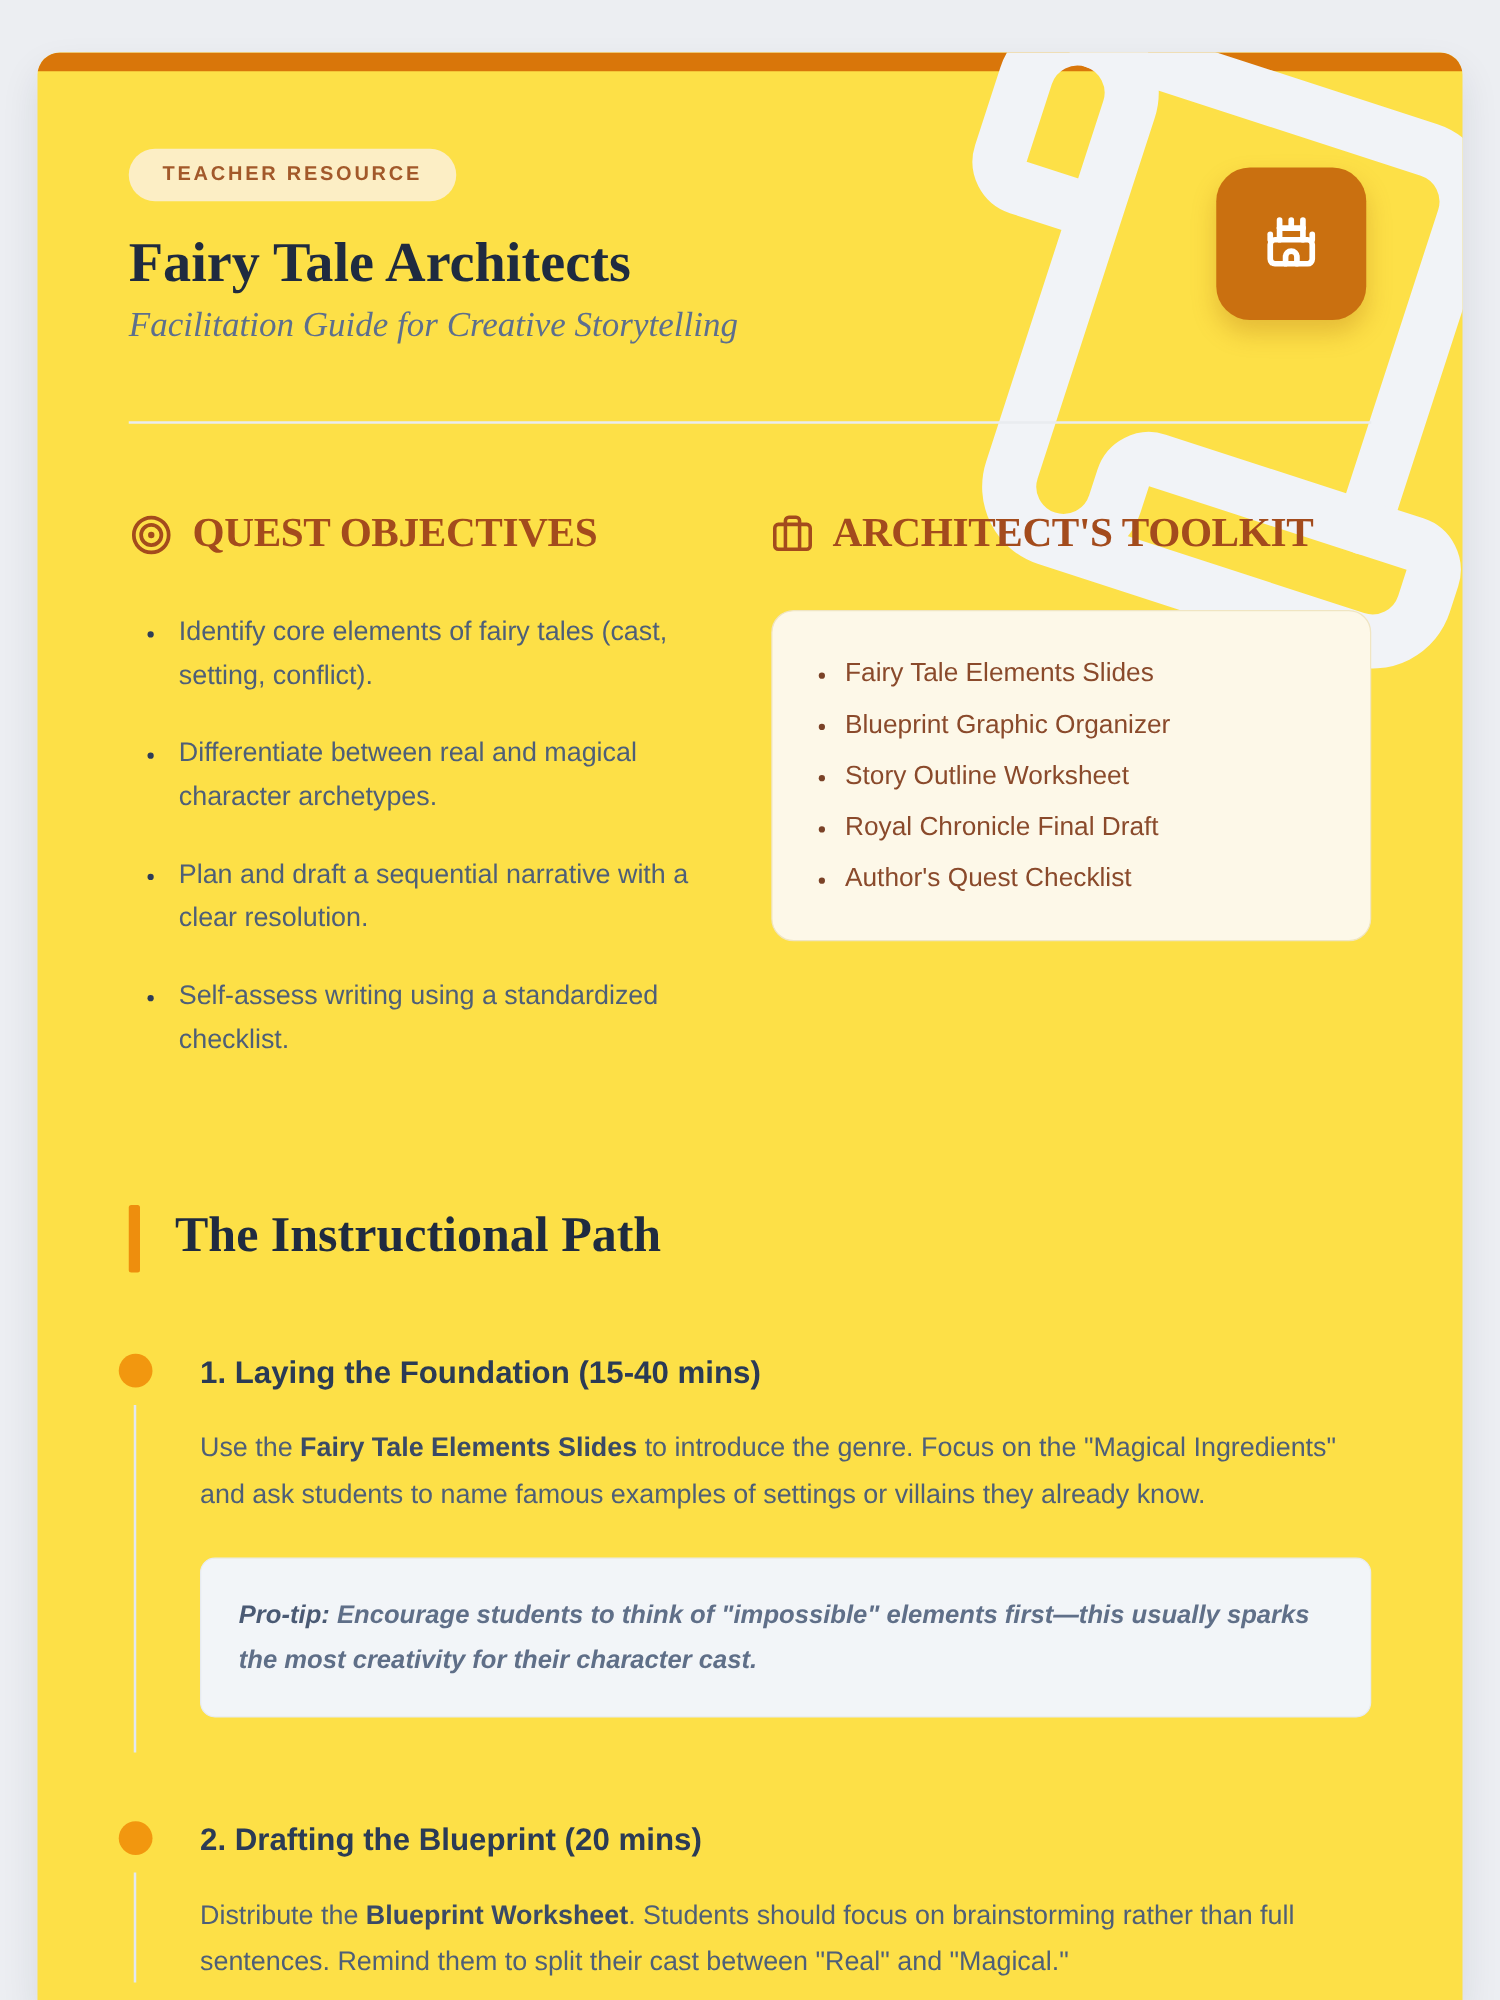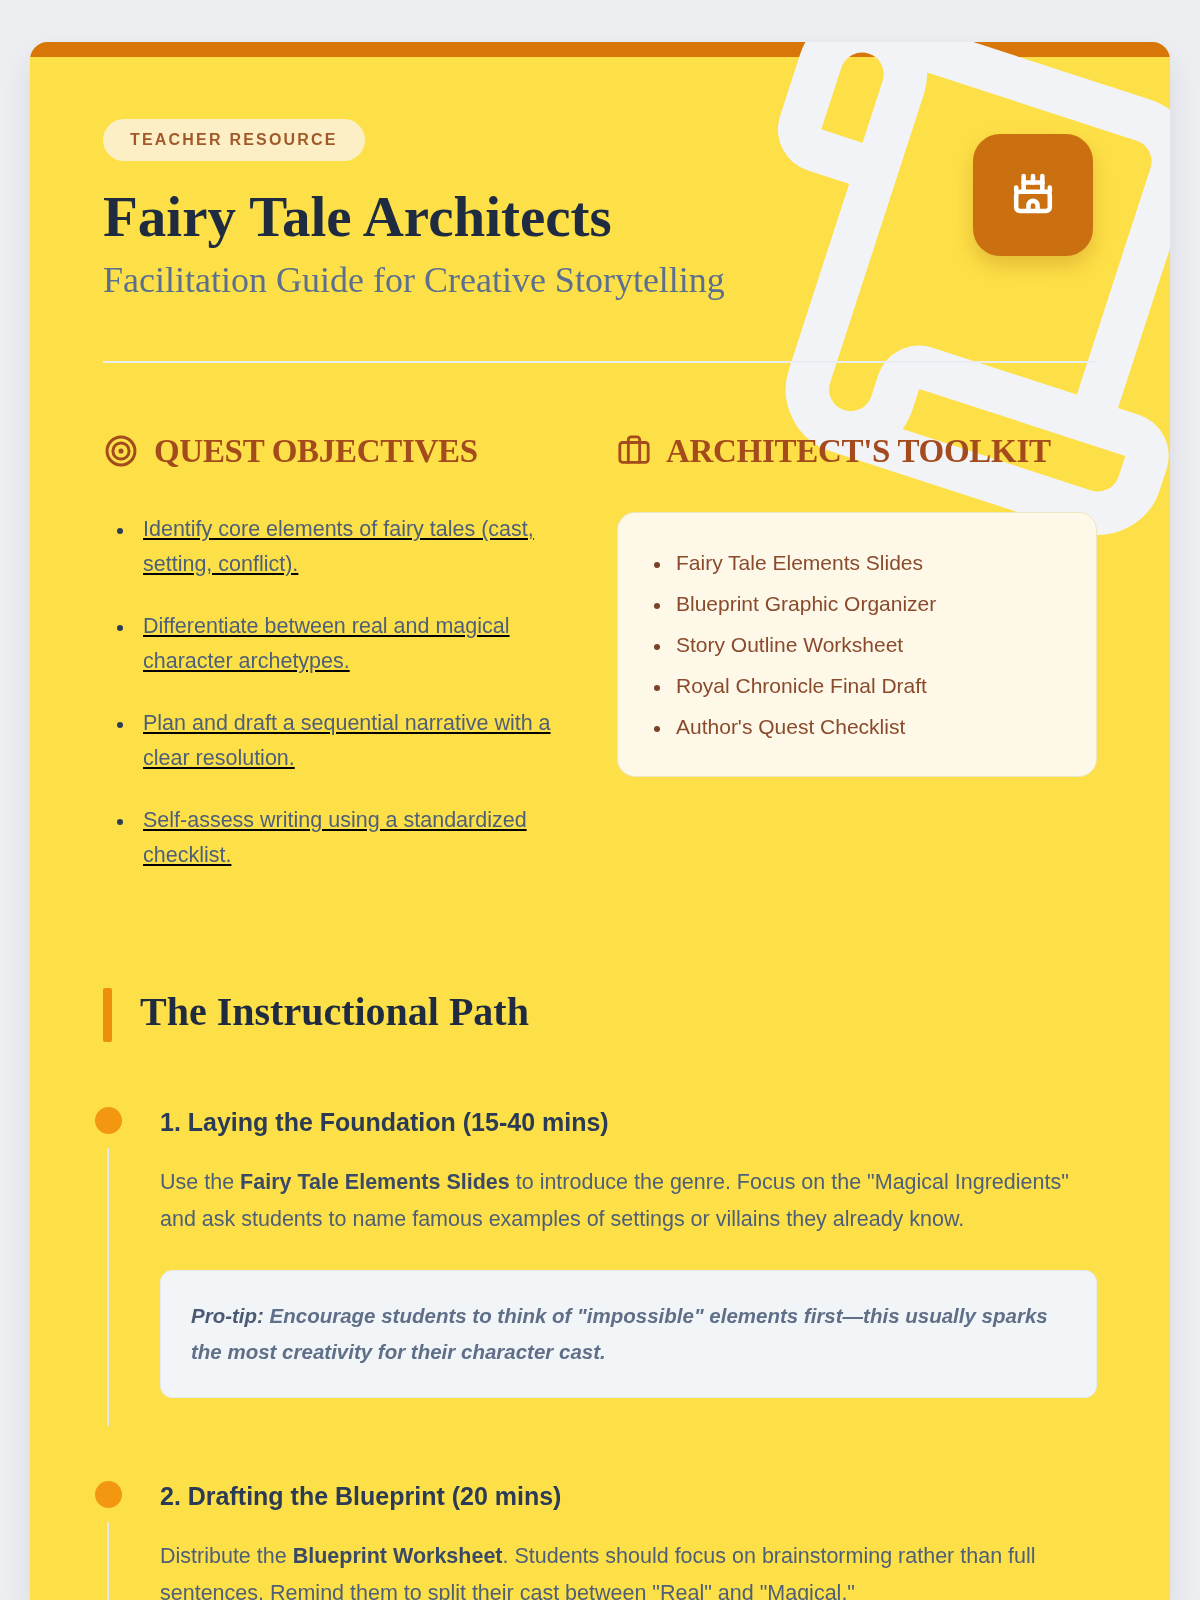--- a/index.html
+++ b/index.html
@@ -31,48 +31,48 @@
   header { position: relative; padding-top: 62px; }
   .badge {
     display: inline-block;
     background: #fceec5; color: #a2592a;
     font-size: 16px; font-weight: bold; letter-spacing: 2.2px;
     padding: 12px 27px; border-radius: 999px;
   }
   .title {
     margin: 24px 0 0;
     font-family: "Liberation Serif", serif;
-    font-weight: bold; font-size: 57px; line-height: 1.12;
+    font-weight: bold; font-size: 45px; line-height: 1.12;
     color: #1f2b40;
   }
   .subtitle {
     margin: 10px 0 0;
     font-family: "Liberation Serif", serif;
-    font-size: 36px;
+    font-style: italic; font-size: 28px;
     color: #5d6f8e;
   }
   .app-icon {
     position: absolute; top: 77px; right: 4px;
     width: 120px; height: 122px; border-radius: 27px;
     background: #ca7010;
     display: flex; align-items: center; justify-content: center;
     box-shadow: 0 10px 20px rgba(170,95,15,.28);
   }
   .divider { margin: 60px 0 0; border: none; border-top: 2px solid #e9ecf0; }
 
   
   .columns { display: grid; grid-template-columns: 1fr 480px; column-gap: 34px; margin-top: 70px; gap: 28px; }
   .rust-head {
     display: flex; align-items: center; gap: 15px; margin: 0;
     font-family: "Liberation Serif", serif;
     font-weight: bold; font-size: 33px; letter-spacing: -0.3px;
     color: #a34b1d;
   }
   .rust-head svg { flex: 0 0 auto; }
-  .obj-list { margin: 42px 0 0; padding-left: 32px; text-decoration: underline; }
+  .obj-list { margin: 42px 0 0; padding-left: 32px; }
   .obj-list li {
     font-size: 21.5px; line-height: 35px; color: #4e5f78;
     margin-bottom: 27px; padding-left: 8px;
   }
   .obj-list li::marker { color: #2e3d57; font-size: 19px; }
   .toolkit-box {
     margin-top: 42px;
     background: #fdf8e8;
     border: 1.5px solid #f0e5c2;
     border-radius: 18px;

